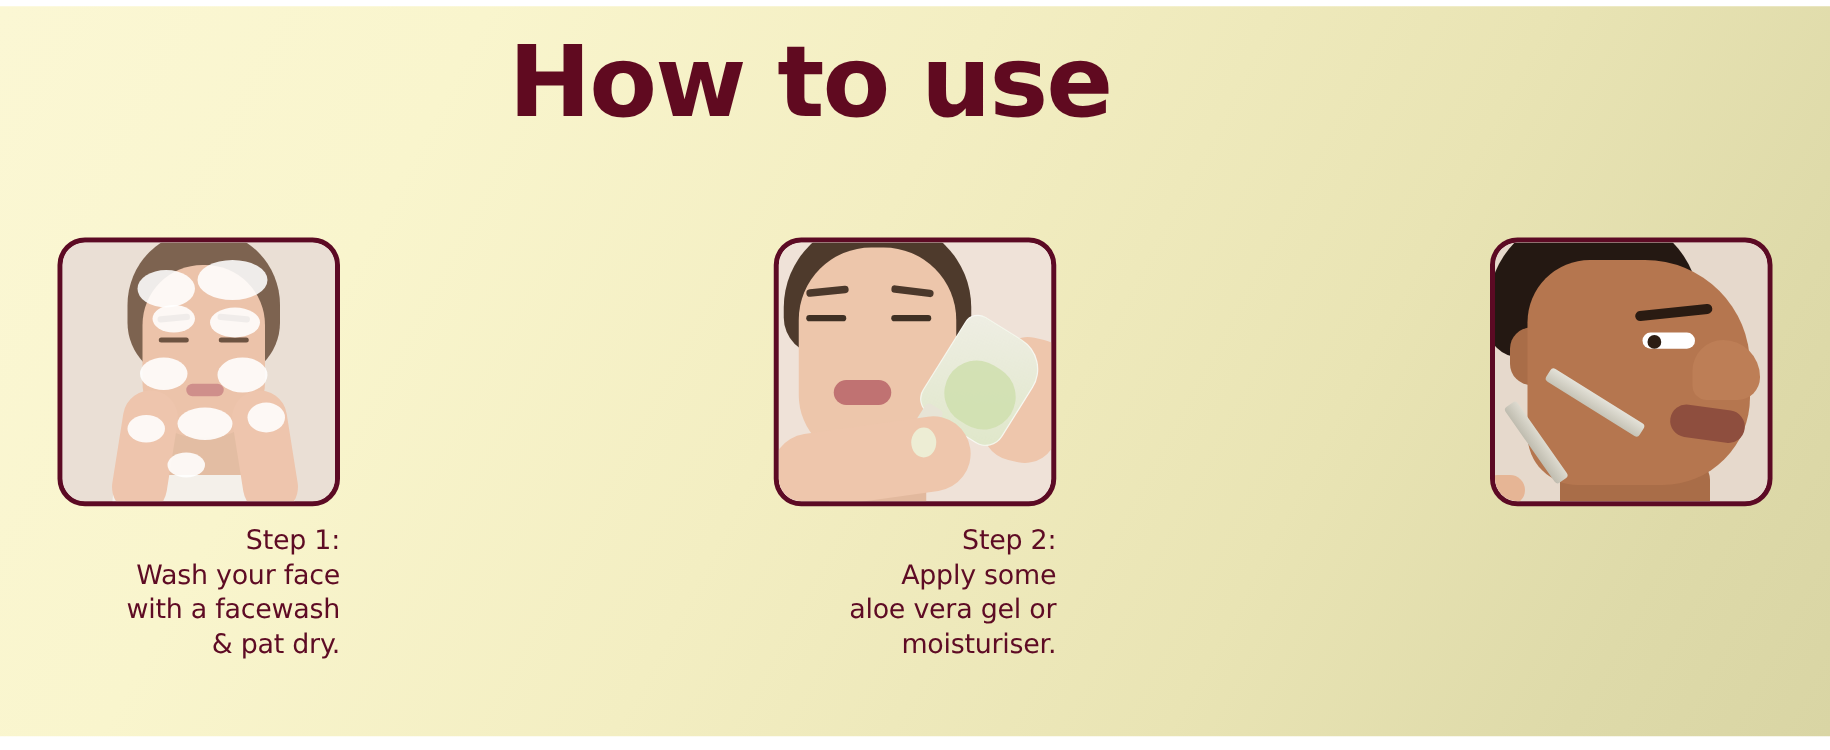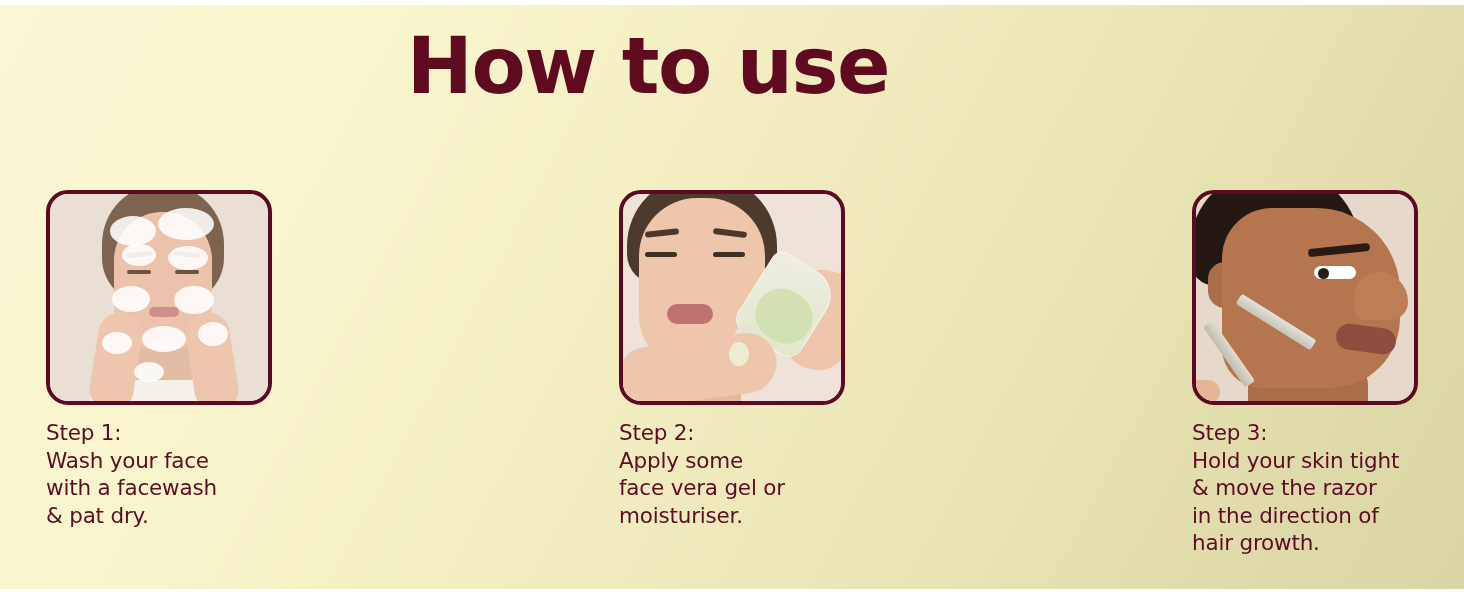--- a/index.html
+++ b/index.html
@@ -63,21 +63,21 @@
 
   .photo {
     position:absolute;
     inset:0;
     overflow:hidden;
     border-radius:18px;
   }
 
   .caption {
     margin-top:14px;
-    text-align:left;
+    text-align:right;
     color:#5e0b24;
     font-size:21.5px;
     line-height:27.5px;
     font-family:"DejaVu Sans", sans-serif;
     letter-spacing:-0.2px;
     white-space:pre-line;
   }
 
   
   .p1 { background:#eadfd5; }
@@ -351,44 +351,39 @@
           <div class="handTop"></div>
           <div class="bottle"></div>
           <div class="gel"></div>
           <div class="nozzle"></div>
           <div class="handBot"></div>
           <div class="drop"></div>
         </div>
       </div>
       <div class="caption">Step 2:
 Apply some
-face vera gel or
+aloe vera gel or
 moisturiser.</div>
     </div>
 
     <div class="step">
       <div class="card">
         <div class="photo p3">
           <div class="hair3"></div>
           <div class="neck3"></div>
           <div class="ear3"></div>
           <div class="face3"></div>
           <div class="nose3"></div>
           <div class="brow3"></div>
           <div class="eye3"></div>
           <div class="pupil3"></div>
           <div class="lips3"></div>
           <div class="blade3"></div>
           <div class="handle3"></div>
           <div class="thumb3"></div>
         </div>
       </div>
-      <div class="caption">Step 3:
-Hold your skin tight
-&amp; move the razor
-in the direction of
-hair growth.</div>
     </div>
 
 
 
   </div>
 </div>
 
 </body></html>

